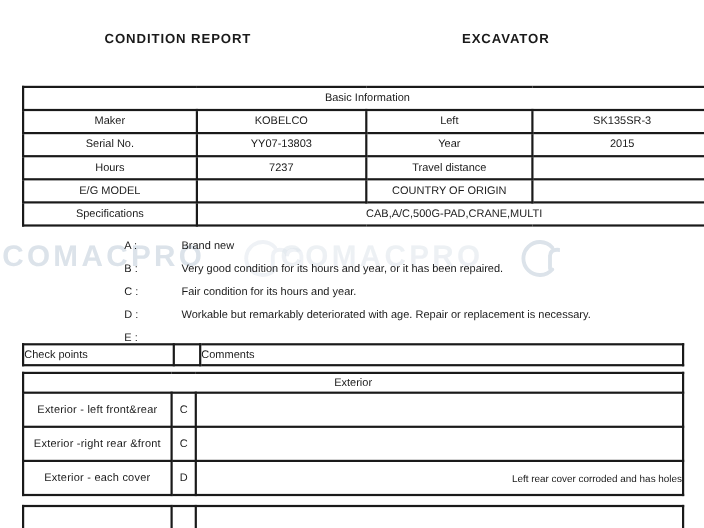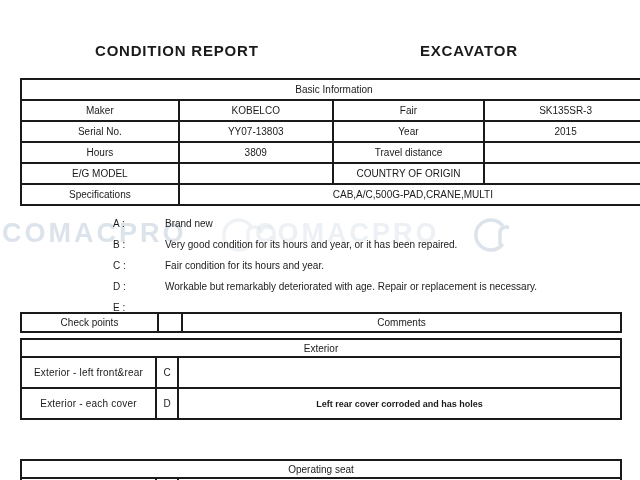--- a/index.html
+++ b/index.html
@@ -7,22 +7,22 @@
     width: 640px; height: 480px;
     background: #ffffff;
     font-family: "Liberation Sans", sans-serif;
     color: #1a1a1a;
     position: relative;
     overflow: hidden;
   }
 
   
   .title {
-    position: absolute; top: 42px;
-    font-size: 15px; font-weight: bold; letter-spacing: 0.8px;
+    position: absolute; top: 28px;
+    font-size: 12px; font-weight: bold; letter-spacing: 0.8px;
     white-space: nowrap;
   }
   #title-left { left: 95px; }
   #title-right { left: 420px; }
 
   
   table { border-collapse: collapse; table-layout: fixed; }
   table.basic {
     position: absolute; left: 20px; top: 78px; width: 628px;
     z-index: 2;
@@ -55,38 +55,38 @@
   #wm-text-2 { left: 255px; opacity: 0.5; }
   #wm-text-3 { left: 543px; }
   .wm-logo { position: absolute; top: 0; }
   #wm-logo-1 { left: 210px; opacity: 0.45; }
   #wm-logo-2 { left: 462px; }
 
   
   table.check-header { position: absolute; left: 20px; top: 312px; width: 602px; z-index: 2; }
   table.check-header td {
     border: 2px solid #1a1a1a; height: 17px; padding: 0;
-    text-align: center; vertical-align: middle; font-size: 10px; background: #fff;
+    vertical-align: middle; font-size: 10px; background: #fff;
   }
 
   
   table.section { position: absolute; left: 20px; width: 602px; z-index: 2; }
   #section-exterior { top: 338px; }
   #section-operating { top: 459px; }
   table.section td { border: 2px solid #1a1a1a; background: #fff; vertical-align: middle; padding: 0; }
   td.sec-title { height: 16px; text-align: center; font-size: 10px; }
   td.chk-point {
     height: 29px; font-size: 10px; text-align: center; padding-left: 4px;
     white-space: nowrap; overflow: hidden; letter-spacing: 0.2px; margin-top: 32px;
   }
   td.chk-grade {
     text-align: center; font-size: 10px;
     border-left: 3px solid #1a1a1a; border-right: 3px solid #1a1a1a;
   }
-  td.chk-comment { font-size: 9px; text-align: center; padding-left: 5px; white-space: nowrap; overflow: hidden; font-weight: bold; }
+  td.chk-comment { font-size: 9px; text-align: right; padding-left: 5px; white-space: nowrap; overflow: hidden; }
 
   .colw-point { width: 135px; }
   .colw-grade { width: 22px; }
 </style>
 </head>
 <body>
 
 <div class="title" id="title-left">CONDITION REPORT</div>
 <div class="title" id="title-right">EXCAVATOR</div>
 
@@ -115,32 +115,32 @@
       <col style="width:24.2%">
       <col style="width:26%">
     </colgroup>
   <tbody>
       <tr>
     <td colspan="4">Basic Information</td>
   </tr>
   <tr>
     <td>Maker</td>
     <td>KOBELCO</td>
-    <td>Fair</td>
+    <td>Left</td>
     <td>SK135SR-3</td>
   </tr>
   <tr>
     <td>Serial No.</td>
     <td>YY07-13803</td>
     <td>Year</td>
     <td>2015</td>
   </tr>
   <tr>
     <td>Hours</td>
-    <td>3809</td>
+    <td>7237</td>
     <td>Travel distance</td>
     <td></td>
   </tr>
   <tr>
     <td>E/G MODEL</td>
     <td></td>
     <td>COUNTRY OF ORIGIN</td>
     <td></td>
   </tr>
   <tr>
@@ -191,36 +191,38 @@
   <tbody>
       <tr>
     <td colspan="3" class="sec-title">Exterior</td>
   </tr>
   <tr>
     <td class="chk-point">Exterior - left front&amp;rear</td>
     <td class="chk-grade">C</td>
     <td class="chk-comment"></td>
   </tr>
   <tr>
+    <td class="chk-point">Exterior -right rear &amp;front</td>
+    <td class="chk-grade">C</td>
+    <td class="chk-comment"></td>
+  </tr>
+  <tr>
     <td class="chk-point">Exterior - each cover</td>
     <td class="chk-grade">D</td>
     <td class="chk-comment">Left rear cover corroded and has holes</td>
   </tr>
 </tbody>
   </table>
 
 <table class="section" id="section-operating">
   <colgroup>
       <col style="width:135px">
       <col style="width:22px">
       <col>
     </colgroup>
   <tbody>
-      <tr>
-    <td colspan="3" class="sec-title">Operating seat</td>
-  </tr>
   <tr>
     <td class="chk-point"></td>
     <td class="chk-grade"></td>
     <td class="chk-comment"></td>
   </tr>
 </tbody>
   </table>
 
 </body></html>

